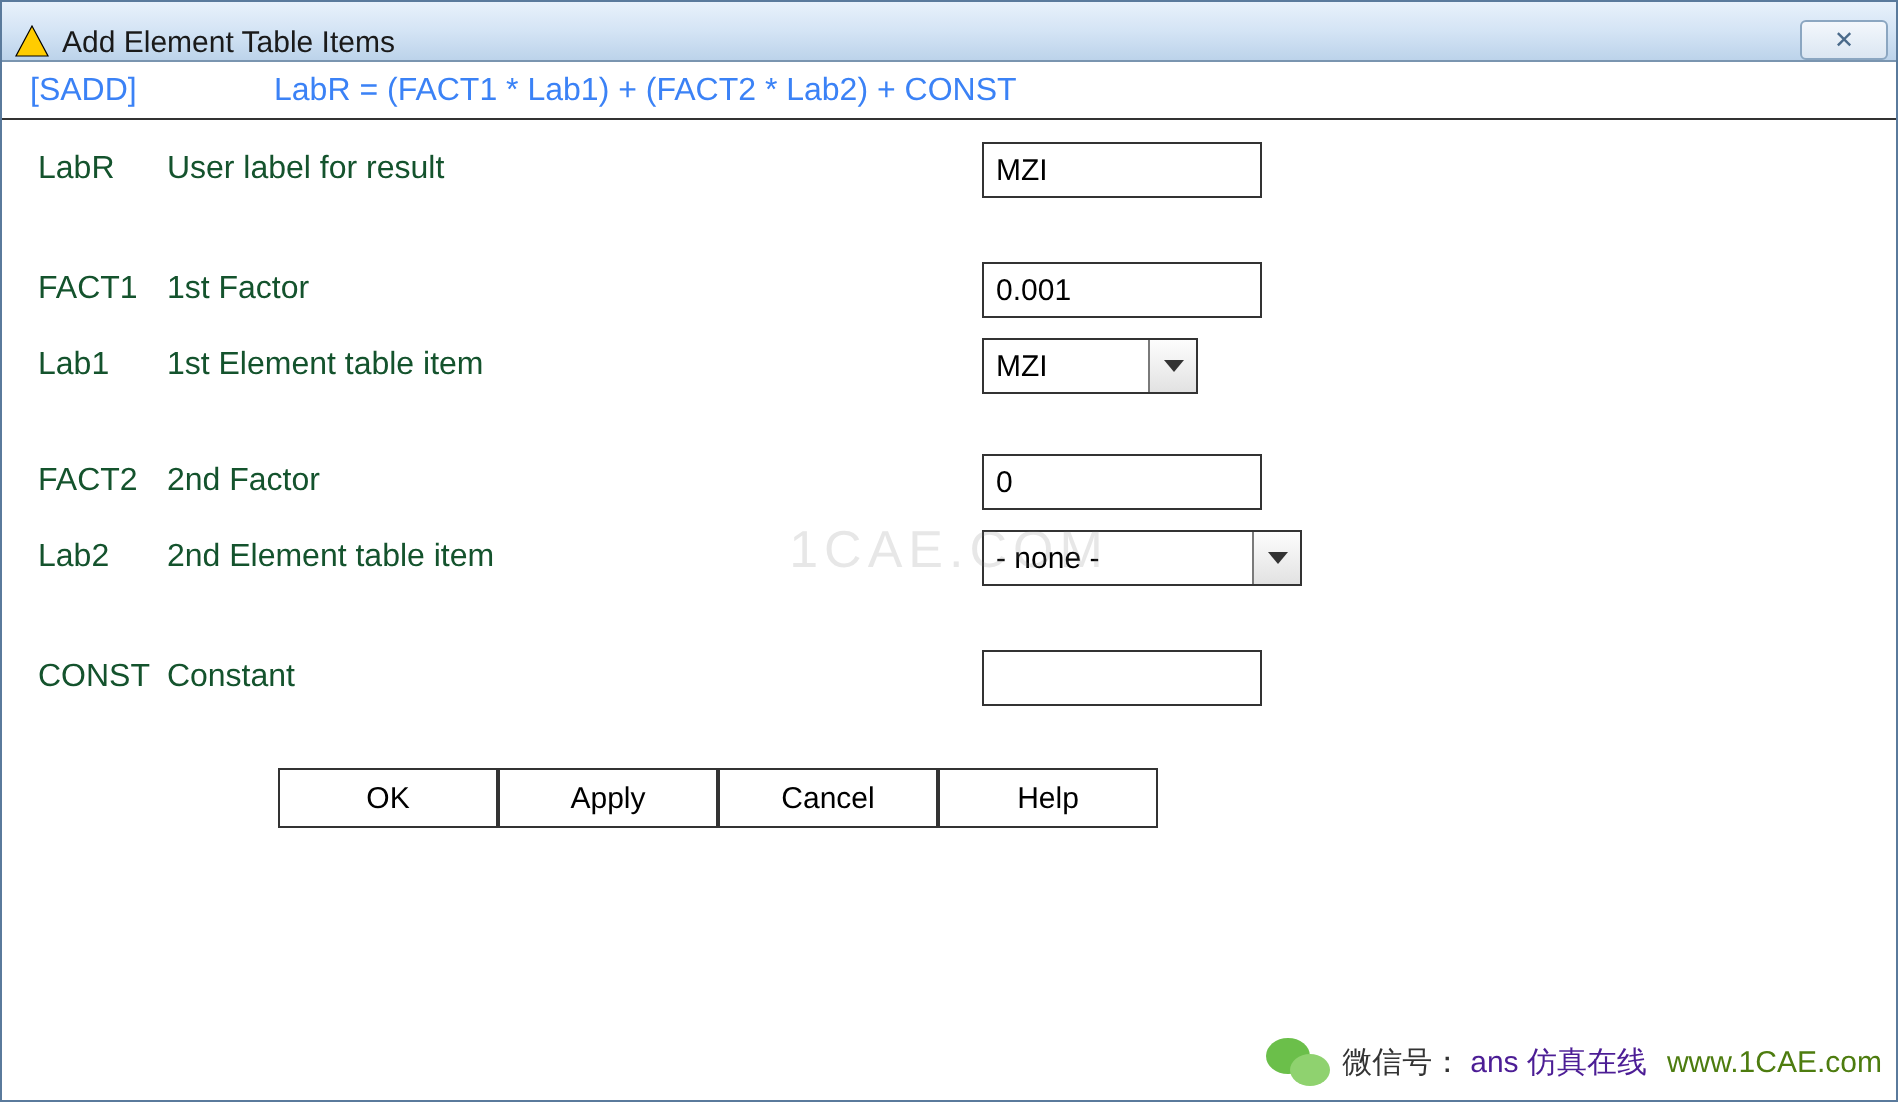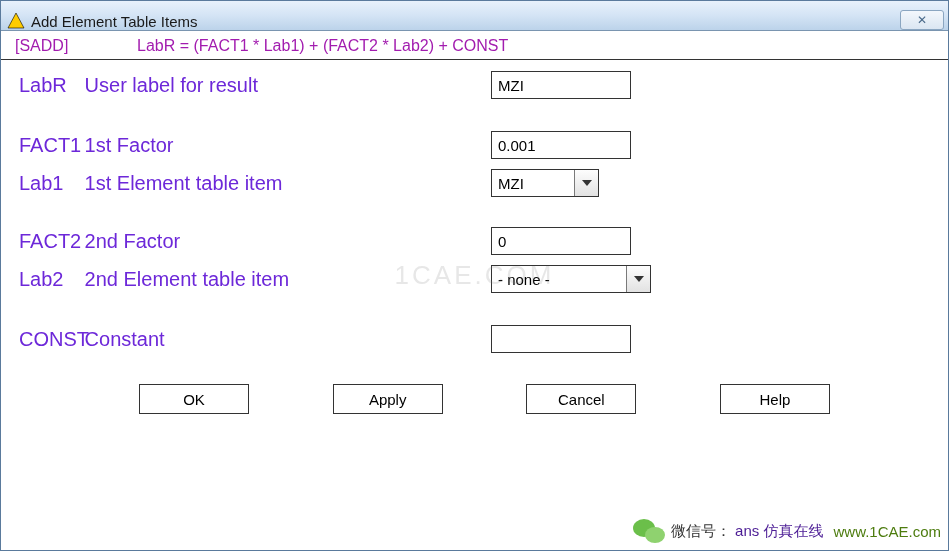--- a/index.html
+++ b/index.html
@@ -51,21 +51,21 @@
     display: flex;
     align-items: center;
     justify-content: center;
     color: #4a6a8a;
     font-size: 12px;
     cursor: pointer;
   }
   .formula-row {
     padding: 6px 14px 4px 14px;
     font-size: 16px;
-    color: #a21caf;
+    color: #3b82f6;
     border-bottom: 1px solid #333;
     display: flex;
     align-items: baseline;
   }
   .formula-row .cmd {
     width: 122px;
   }
   .content {
     flex: 1;
     padding: 10px 18px 0 18px;
@@ -73,22 +73,22 @@
   .row {
     display: flex;
     align-items: center;
     margin-bottom: 8px;
     min-height: 30px;
   }
   .row.gap-after { margin-bottom: 30px; }
   .row.gap-after-sm { margin-bottom: 28px; }
   .lbl {
     width: 472px;
-    font-size: 20px;
-    color: #6d28d9;
+    font-size: 16px;
+    color: #14532d;
   }
   .lbl .key { display:inline-block; width: 60px; }
   .text-input {
     width: 140px;
     height: 28px;
     border: 1px solid #333;
     padding: 2px 6px;
     font-size: 15px;
     font-family: inherit;
     background: #fff;
@@ -120,21 +120,20 @@
     cursor: pointer;
   }
   .caret-down {
     width: 0; height: 0;
     border-left: 5px solid transparent;
     border-right: 5px solid transparent;
     border-top: 6px solid #333;
   }
   .button-row {
     display: flex;
-    justify-content: space-between;
     padding: 0 100px 0 120px;
     margin-top: 28px;
   }
   .btn {
     min-width: 110px;
     height: 30px;
     border: 1px solid #333;
     background: #fff;
     font-size: 15px;
     font-family: inherit;

